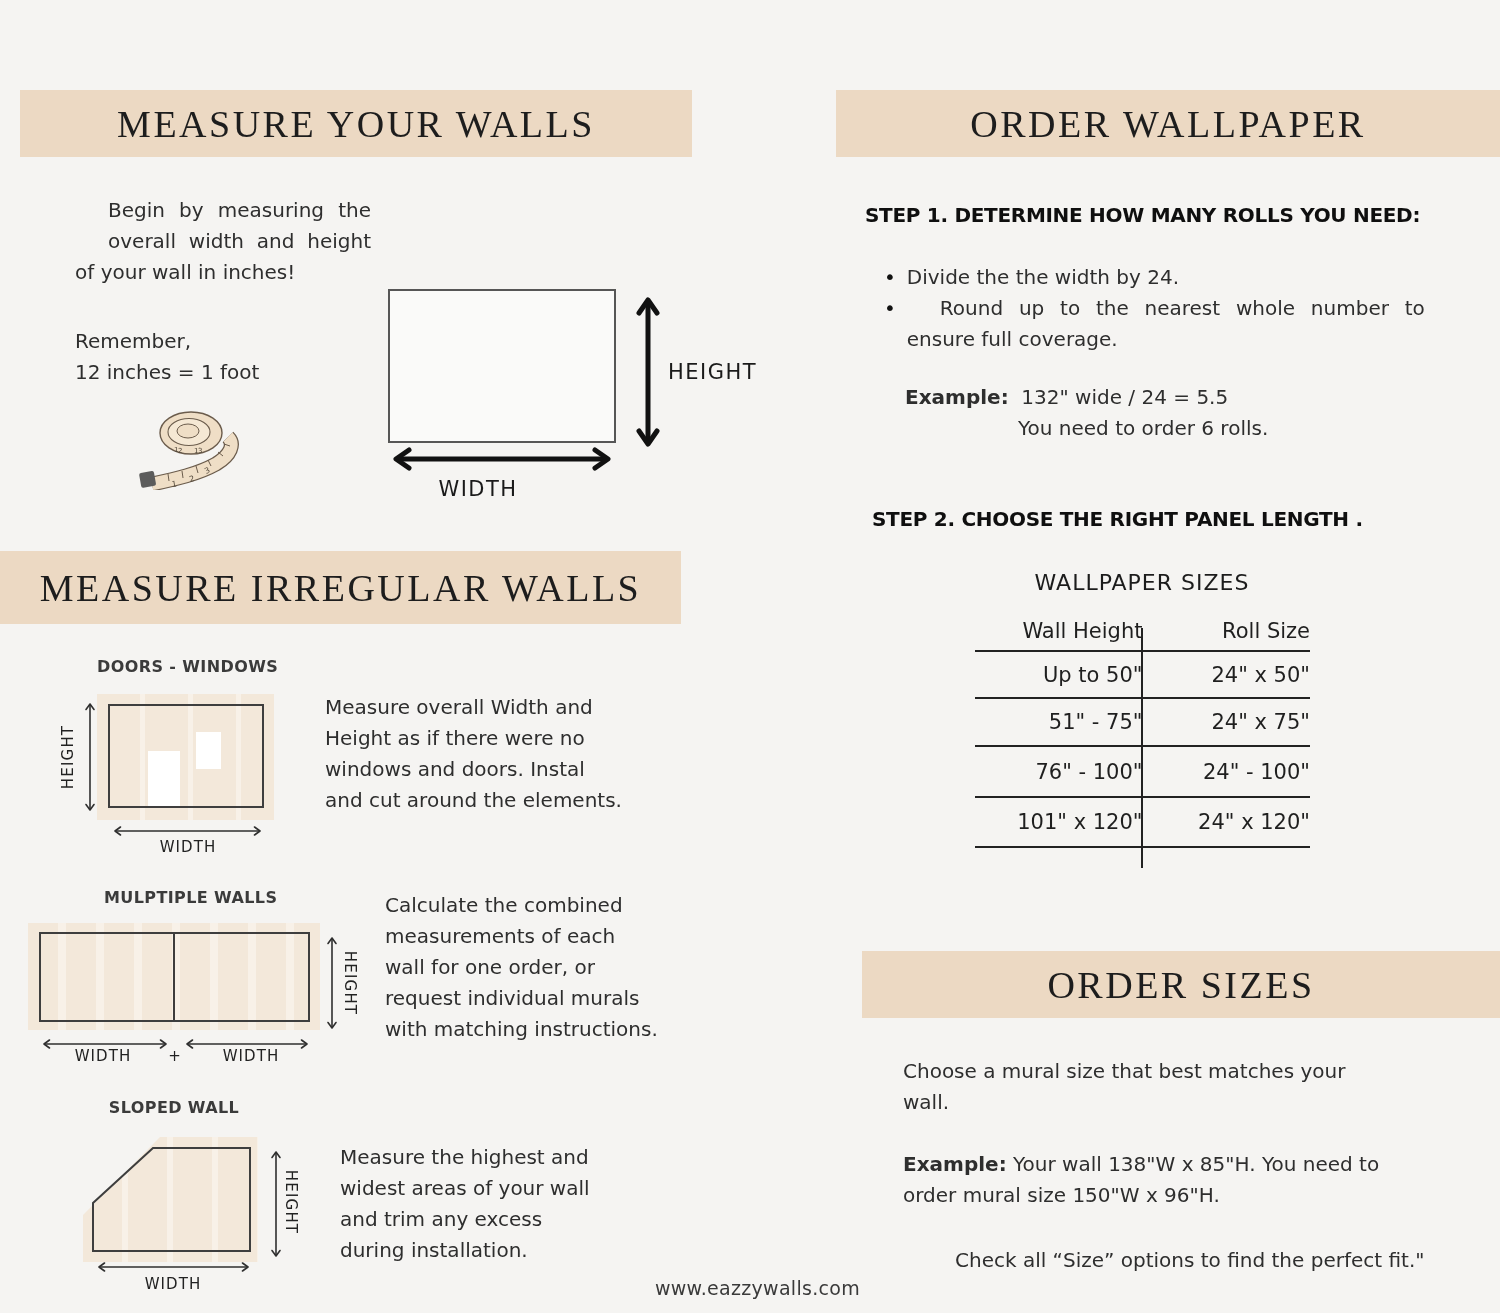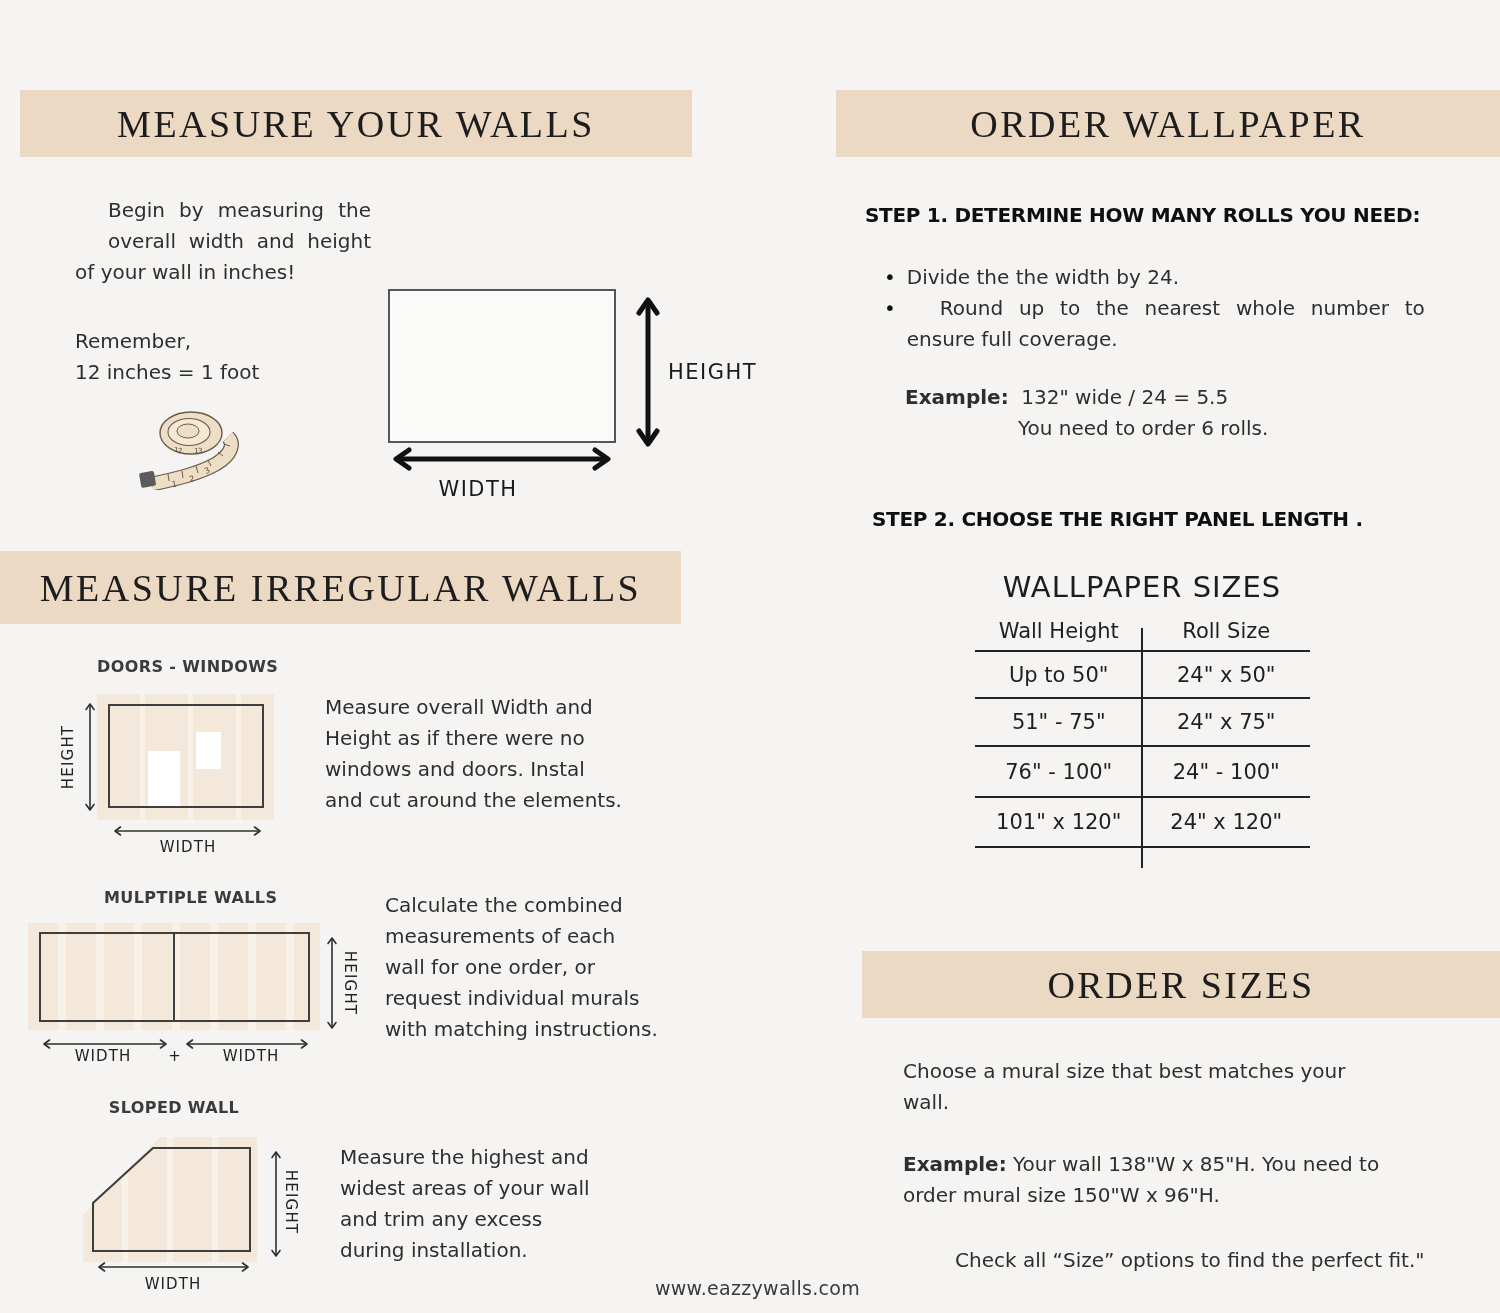--- a/index.html
+++ b/index.html
@@ -22,21 +22,21 @@
   .center{text-align:center;}
   .panelbg-dw{background:repeating-linear-gradient(90deg,#f3e8da 0 43px,#f8f1e8 43px 48px);}
   .panelbg-mw{background:repeating-linear-gradient(90deg,#f3e8da 0 30px,#f8f1e8 30px 38px);}
   .panelbg-sw{background:repeating-linear-gradient(90deg,#f3e8da 0 39px,#f8f1e8 39px 45px);}
   .outline{position:absolute;border:2px solid #3e3e3e;}
   .bullet-row{position:absolute;display:flex;gap:11px;}
   .bullet-glyph{font-size:20px;line-height:31px;color:#111;}
   
   .wp-table{position:absolute;left:975px;top:612px;width:335px;font-size:21px;color:#1f1f1f;}
   .wp-row{display:flex;align-items:center;}
-  .wp-cell{width:50%;text-align:center;white-space:nowrap;}
+  .wp-cell{width:50%;text-align:right;white-space:nowrap;}
   .wp-head{height:38px;}
   .wp-r{border-top:2px solid #222;}
   .wp-vline{position:absolute;left:166px;top:16px;width:2px;height:240px;background:#222;}
   .footer{position:absolute;font-size:19px;color:#3a3a3a;letter-spacing:.3px;}
 </style>
 </head>
 <body>
 
 <div class="stage">
 
@@ -202,21 +202,21 @@
     </span>
   </div>
 
   <div class="abs body-text" style="left:905px;top:382px;">
     <b>Example:</b>&nbsp;&nbsp;<span>132" wide / 24 = 5.5</span>
   </div>
   <div class="abs body-text" style="left:1018px;top:413px;">You need to order 6 rolls.</div>
 
   <div class="abs step-head" style="left:872px;top:507px;">STEP 2. CHOOSE THE RIGHT PANEL LENGTH .</div>
 
-  <div class="abs center" style="left:992px;top:570px;width:300px;font-size:29px;letter-spacing:1px;color:#1c1c1c;">WALLPAPER SIZES</div>
+  <div class="abs center" style="left:992px;top:570px;width:300px;font-size:22px;letter-spacing:1px;color:#1c1c1c;">WALLPAPER SIZES</div>
 
   <div class="wp-table">
     <div class="wp-row wp-head">
       <div class="wp-cell">Wall Height</div>
       <div class="wp-cell">Roll Size</div>
     </div>
     <div class="wp-row wp-r" style="height:45px;">
       <div class="wp-cell">Up to 50"</div>
       <div class="wp-cell">24" x 50"</div>
     </div>

